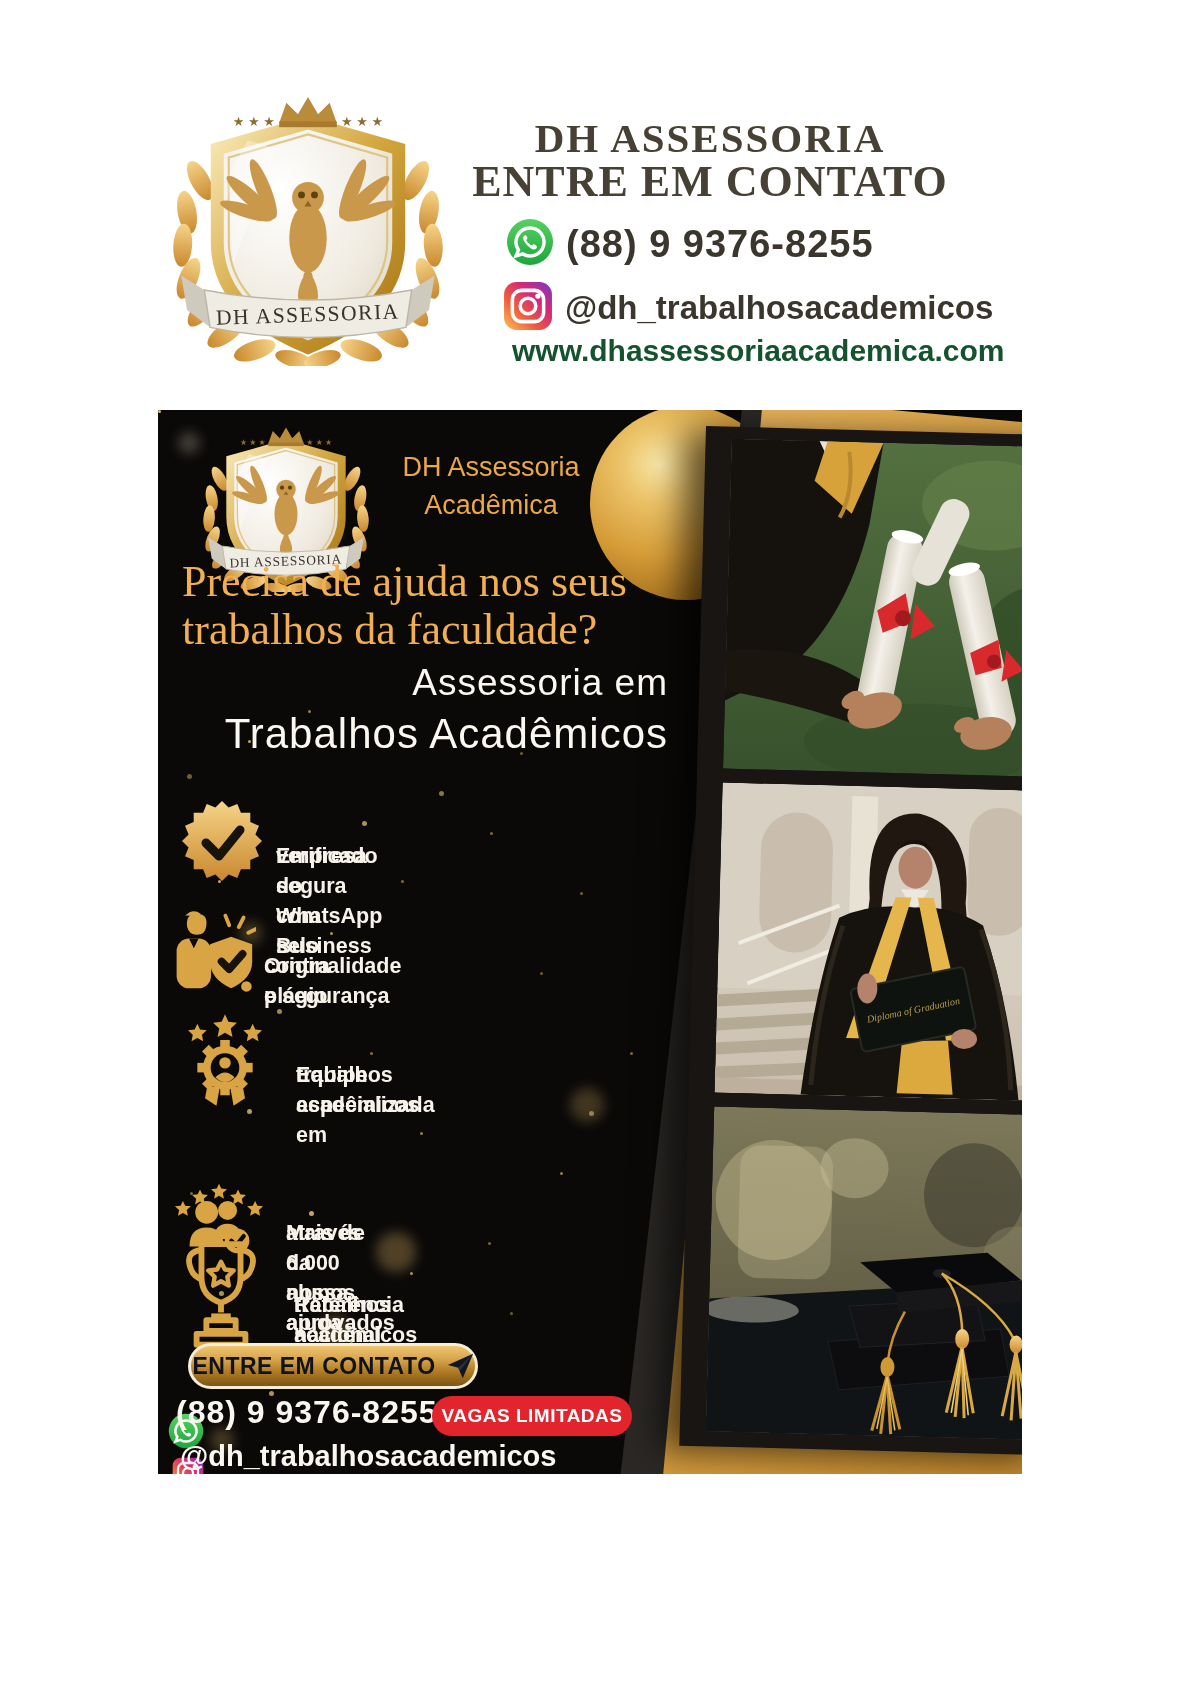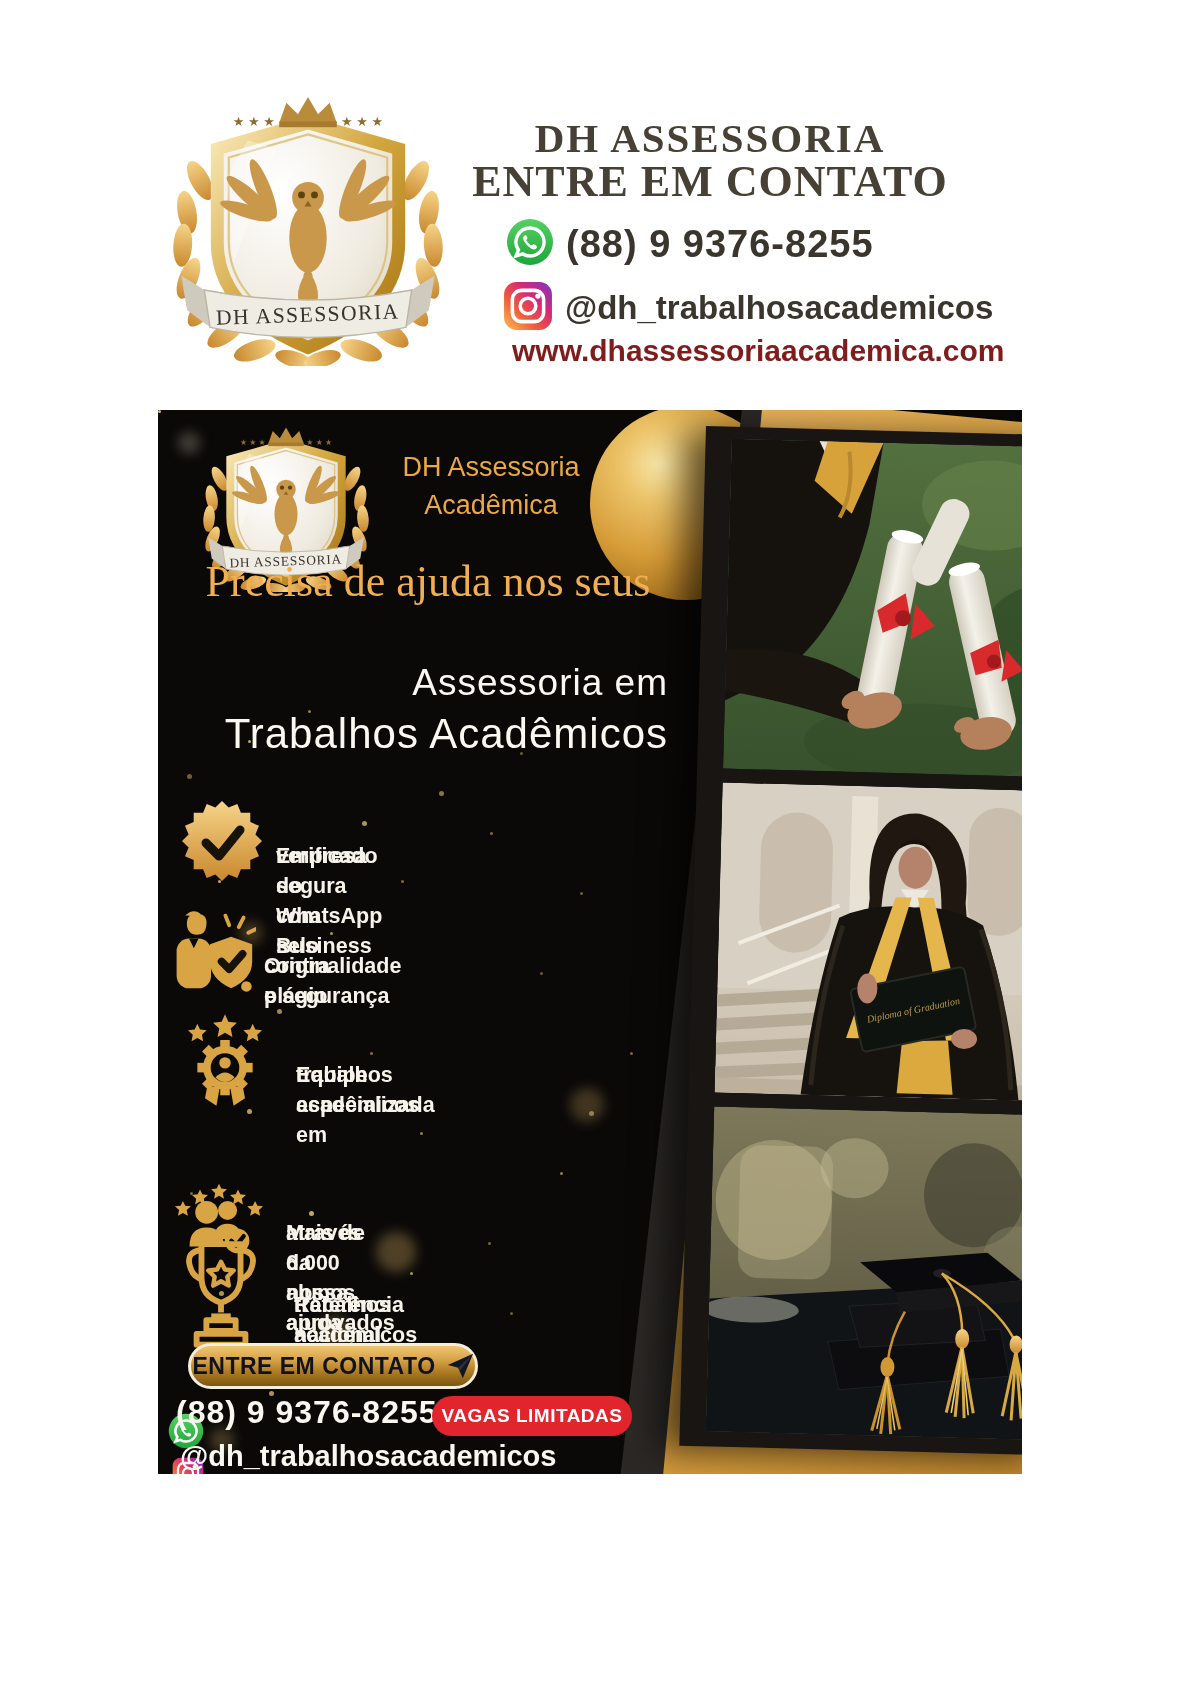--- a/index.html
+++ b/index.html
@@ -11,21 +11,21 @@
   .header-text{position:absolute;left:448px;top:116px;width:524px;text-align:center;}
   .brand-title{font-family:"Liberation Serif",serif;font-weight:600;font-size:41px;line-height:44px;
                letter-spacing:2px;color:#474034;}
   .contact-title{font-family:"Liberation Serif",serif;font-weight:600;font-size:44px;line-height:44px;
                letter-spacing:1px;color:#474034;}
   .hdr-row{position:absolute;display:flex;align-items:center;gap:12px;}
   .hdr-row.wa{left:506px;top:218px;}
   .hdr-row.ig{left:503px;top:281px;}
   .hdr-phone{font-size:38px;font-weight:700;color:#3a362e;letter-spacing:1px;}
   .hdr-handle{font-size:33px;font-weight:700;color:#3a362e;}
-  .hdr-url{position:absolute;left:512px;top:334px;font-size:30px;font-weight:700;color:#7f1d1d;}
+  .hdr-url{position:absolute;left:512px;top:334px;font-size:30px;font-weight:700;color:#14532d;}
 
   
   .flyer{position:absolute;left:158px;top:410px;width:864px;height:1064px;background:#0b0908;overflow:hidden;}
   .flyer *{position:absolute;}
 
   .sparkles{left:0;top:0;width:3px;height:3px;border-radius:50%;background:rgba(240,205,120,.9);
     box-shadow:90px 330px 0 0 rgba(240,205,120,.8),30px 365px 0 1px rgba(214,178,96,.5),
     150px 300px 0 0 rgba(240,205,120,.6),205px 412px 0 1px rgba(240,205,120,.7),
     60px 470px 0 0 rgba(240,205,120,.8),25px 532px 0 1px rgba(200,165,85,.5),
     172px 522px 0 0 rgba(240,205,120,.7),243px 470px 0 0 rgba(240,205,120,.5),
@@ -60,21 +60,21 @@
   .ph3{top:680px;height:325px;}
   .photo svg{position:absolute;left:0;top:0;}
 
   .balloon{left:432px;top:-4px;width:192px;height:194px;border-radius:50%;
     background:radial-gradient(circle at 36% 30%,#f8e6a8 0%,#ecc46a 20%,#d69c38 50%,#9c6a18 82%,#77500f 100%);}
 
   .logo-small{left:39px;top:14px;width:178px;height:168px;}
   .brand-line{left:228px;width:210px;text-align:center;color:#eba843;font-size:27px;font-weight:500;}
   .brand-1{top:42px;} .brand-2{top:80px;}
 
-  .headline{left:15px;width:510px;text-align:center;font-family:"Liberation Serif",serif;
+  .headline{left:24px;width:510px;text-align:left;font-family:"Liberation Serif",serif;
     color:#f1af51;font-weight:500;}
   .hl1{top:146px;font-size:44px;} .hl2{top:194px;font-size:44px;}
   .subline{left:10px;width:500px;text-align:right;color:#fbf8f2;font-weight:400;letter-spacing:1px;}
   .sl1{top:252px;font-size:37px;} .sl2{top:300px;font-size:42px;}
 
   .feature{display:flex;position:absolute;align-items:center;gap:14px;}
   .f-icon{position:relative;flex:0 0 auto;}
   .f-text{position:relative;color:#f7f3ea;font-weight:700;font-size:21.5px;line-height:30px;}
   .feat-1{left:24px;top:390px;justify-content:center;} .feat-1 .f-icon{width:80px;height:82px;}
   .feat-2{left:10px;top:496px;} .feat-2 .f-icon{width:88px;height:90px;} .feat-2 .f-text{margin-left:-6px;}
@@ -450,20 +450,21 @@
 
     <div class="logo-small">
       <svg width="178" height="168" viewBox="0 0 200 190">
           <use href="#dh-logo"></use>
         </svg>
     </div>
     <div class="brand-line brand-1">DH Assessoria</div>
     <div class="brand-line brand-2">Acadêmica</div>
 
     <div class="headline hl1">Precisa de ajuda nos seus</div>
+    <div class="headline hl2">trabalhos da faculdade?</div>
     <div class="subline sl1">Assessoria em</div>
     <div class="subline sl2">Trabalhos Acadêmicos</div>
 
     <div class="feature feat-1">
       <span class="f-icon">
         <svg width="80" height="82" viewBox="0 0 80 80">
           <path fill="url(#gradGold)" d="M80,40 L73.4,46.6 77,55.3 68.3,58.9 68.3,68.3 58.9,68.3 55.3,77 46.6,73.4 40,80 33.4,73.4 24.7,77 21.1,68.3 11.7,68.3 11.7,58.9 3,55.3 6.6,46.6 0,40 6.6,33.4 3,24.7 11.7,21.1 11.7,11.7 21.1,11.7 24.7,3 33.4,6.6 40,0 46.6,6.6 55.3,3 58.9,11.7 68.3,11.7 68.3,21.1 77,24.7 73.4,33.4 Z"></path>
           <path d="M24,42 L37,55 L58,29" fill="none" stroke="#17120a" stroke-width="9" stroke-linecap="round" stroke-linejoin="round"></path>
         </svg>
         </span>

